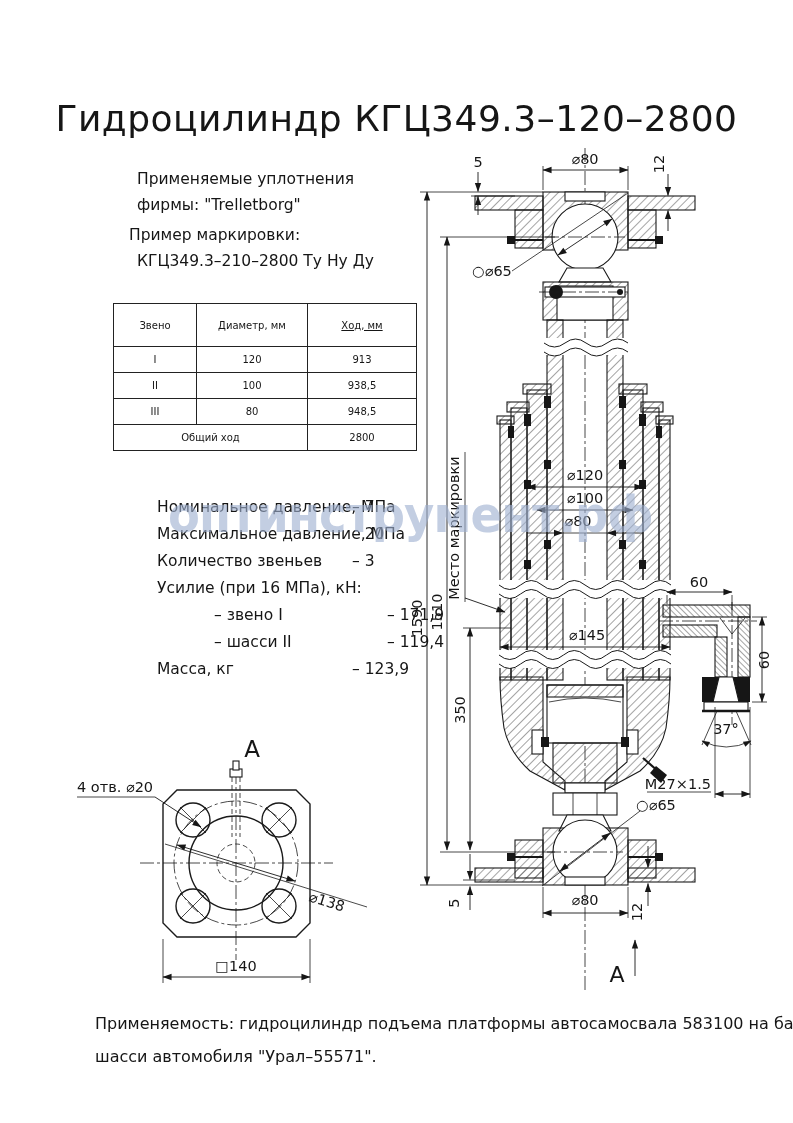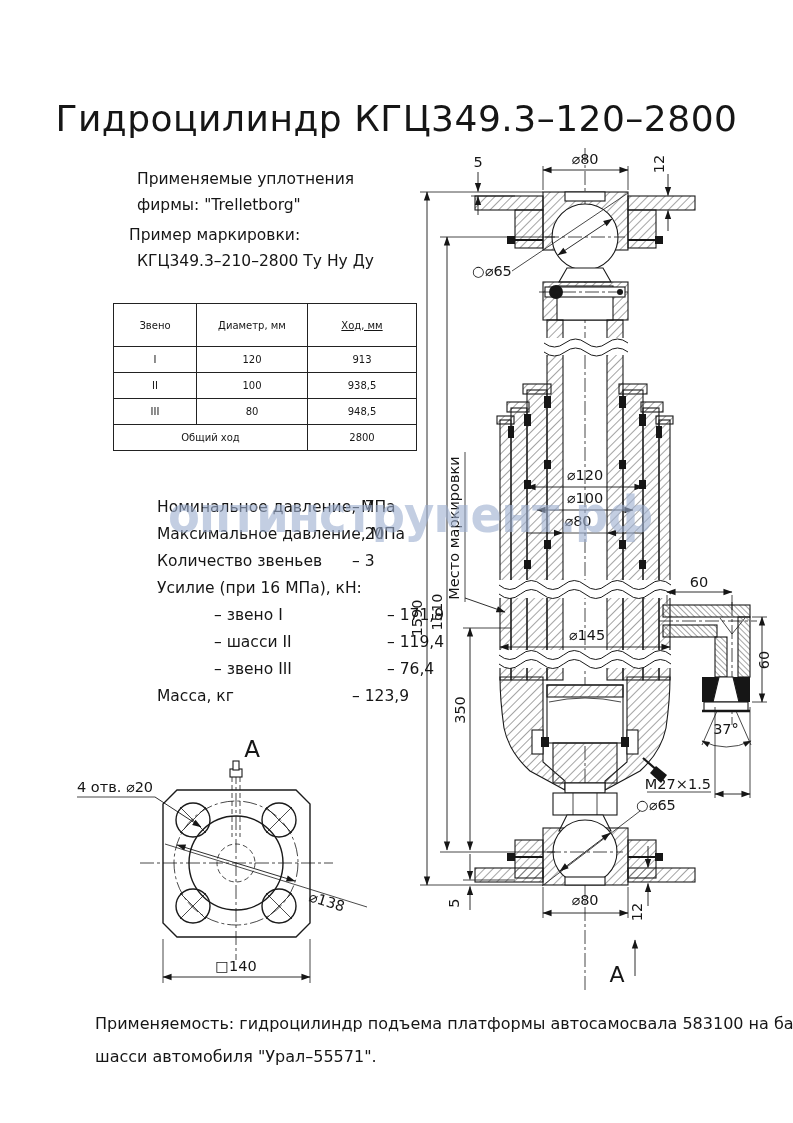--- a/index.html
+++ b/index.html
@@ -83,21 +83,20 @@
     </tbody>
   </table>
 
   <div class="specs">
     <div class="srow"><span class="lab">Номинальное давление, МПа</span><span class="val">– 7</span></div>
     <div class="srow"><span class="lab">Максимальное давление, МПа</span><span class="val">– 20</span></div>
     <div class="srow"><span class="lab">Количество звеньев</span><span class="val">– 3</span></div>
     <div class="srow"><span class="lab">Усилие (при 16 МПа), кН:</span><span class="val"></span></div>
     <div class="srow ind"><span class="lab">– звено I</span><span class="val">– 171,9</span></div>
     <div class="srow ind"><span class="lab">– шасси II</span><span class="val">– 119,4</span></div>
-    <div class="srow ind"><span class="lab">– звено III</span><span class="val">– 76,4</span></div>
     <div class="srow"><span class="lab">Масса, кг</span><span class="val">– 123,9</span></div>
   </div>
 
   <svg style="left:415px;top:140px" width="380" height="860" viewBox="0 0 380 860">
     <defs>
       <pattern id="hp" width="6" height="6" patternUnits="userSpaceOnUse" patternTransform="rotate(45)">
         <line x1="0" y1="0" x2="0" y2="6" stroke="#4a4a4a" stroke-width="1"></line>
       </pattern>
       <pattern id="hp2" width="4" height="4" patternUnits="userSpaceOnUse" patternTransform="rotate(-45)">
         <line x1="0" y1="0" x2="0" y2="4" stroke="#4a4a4a" stroke-width="1"></line>

